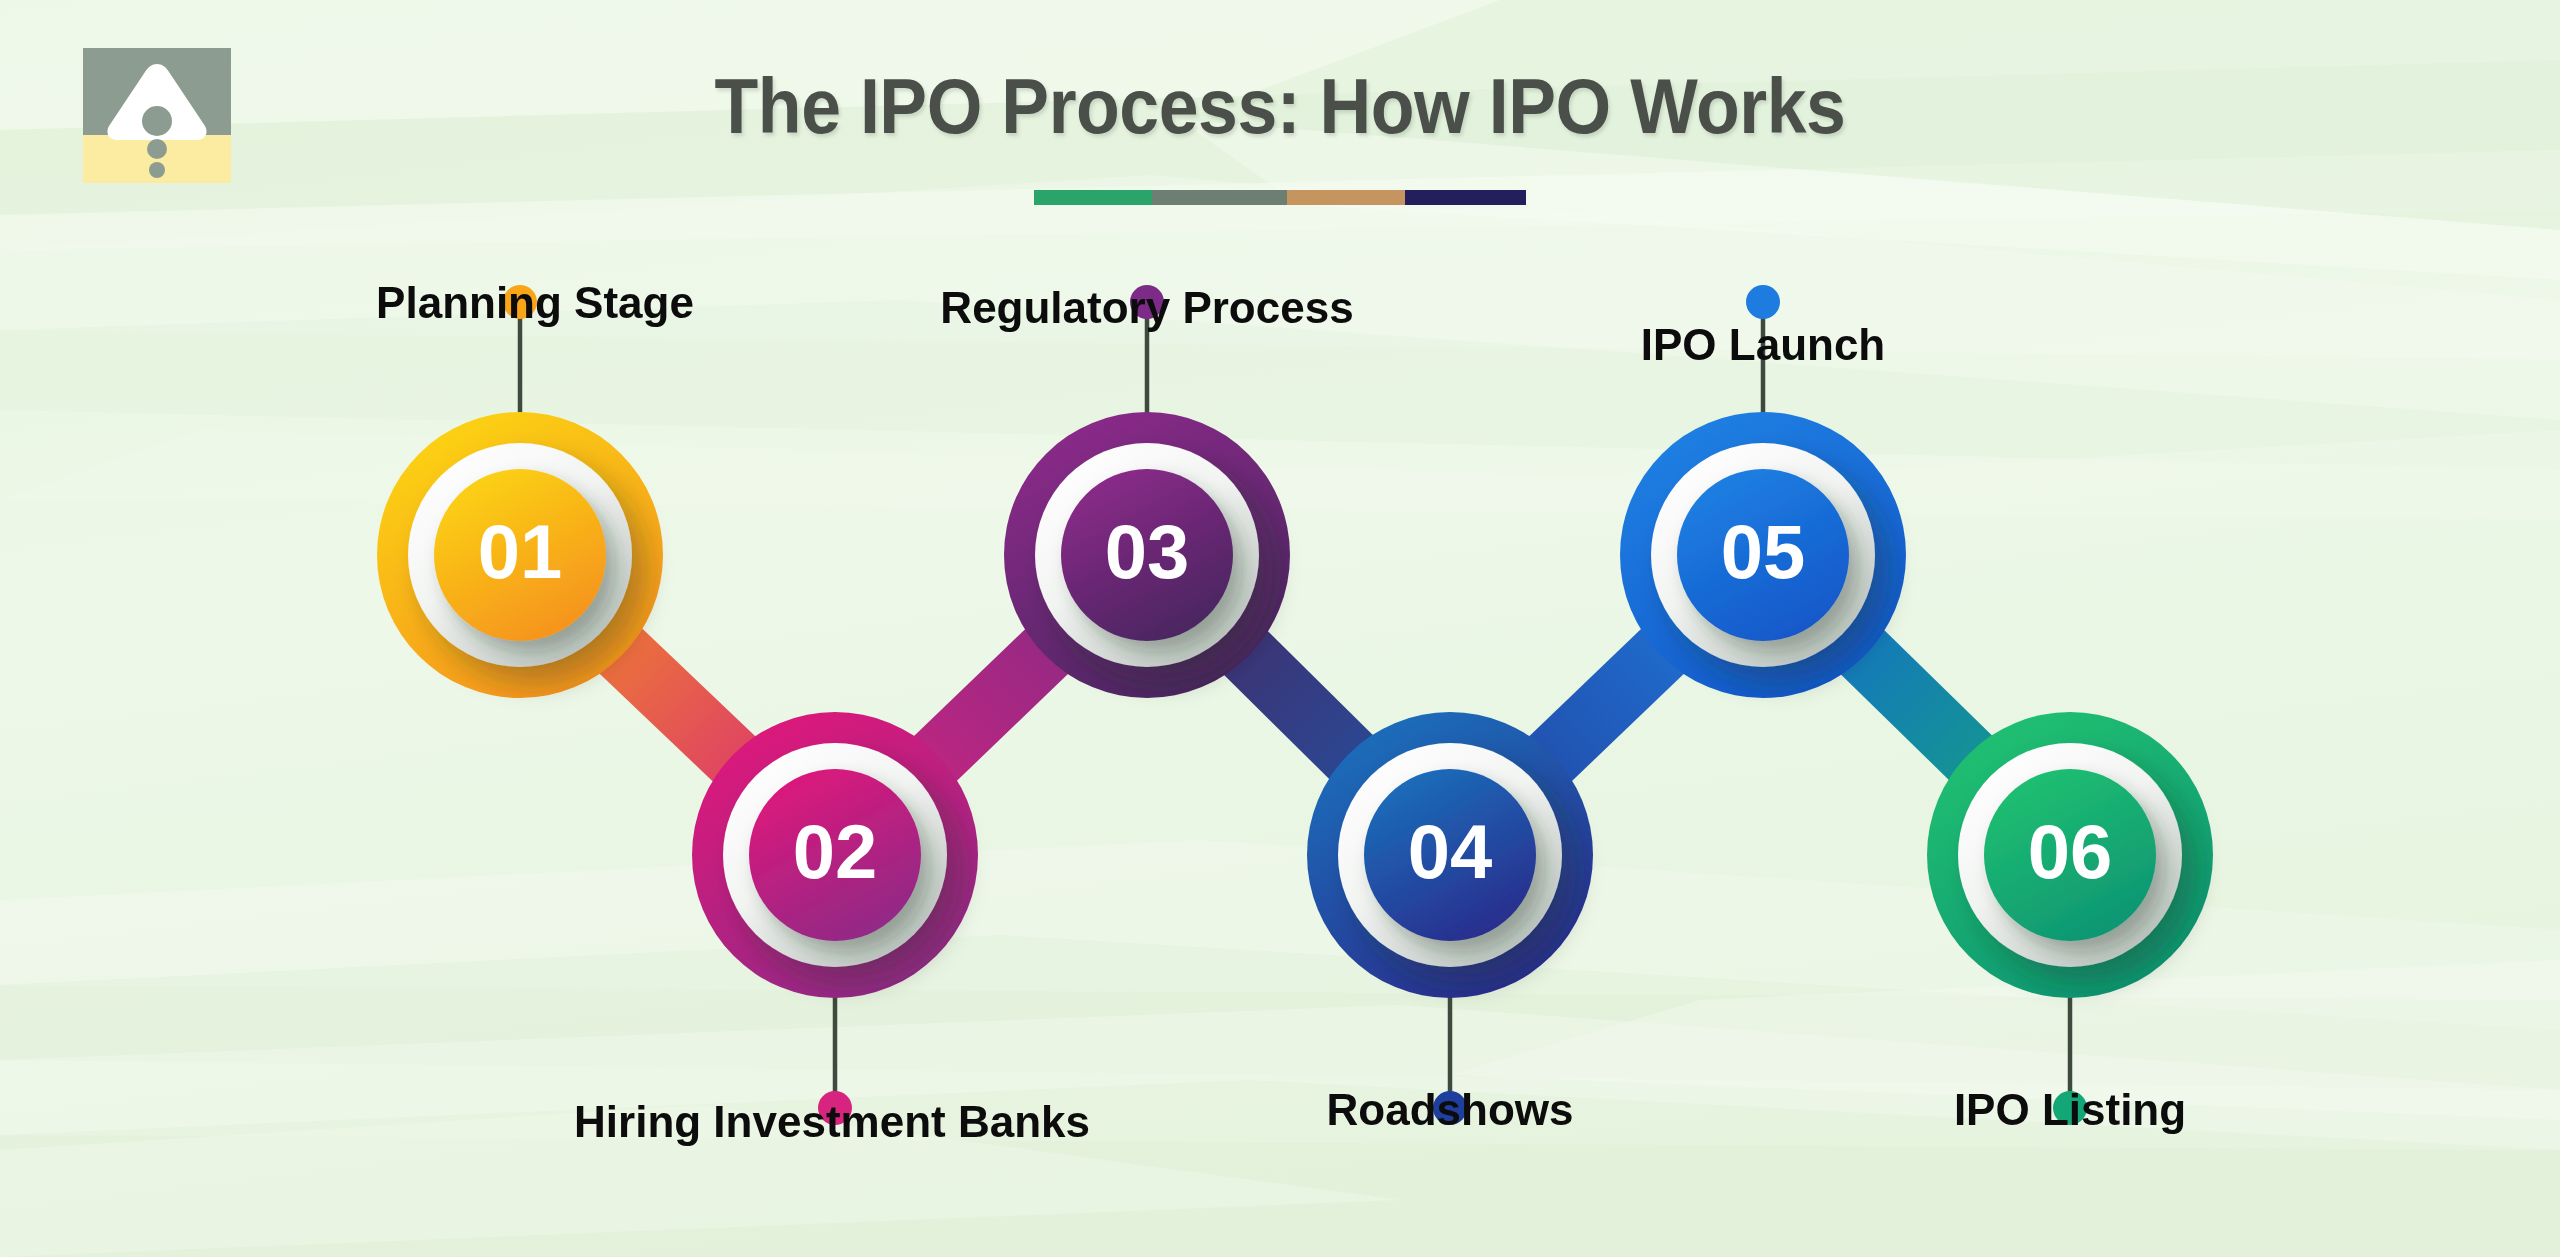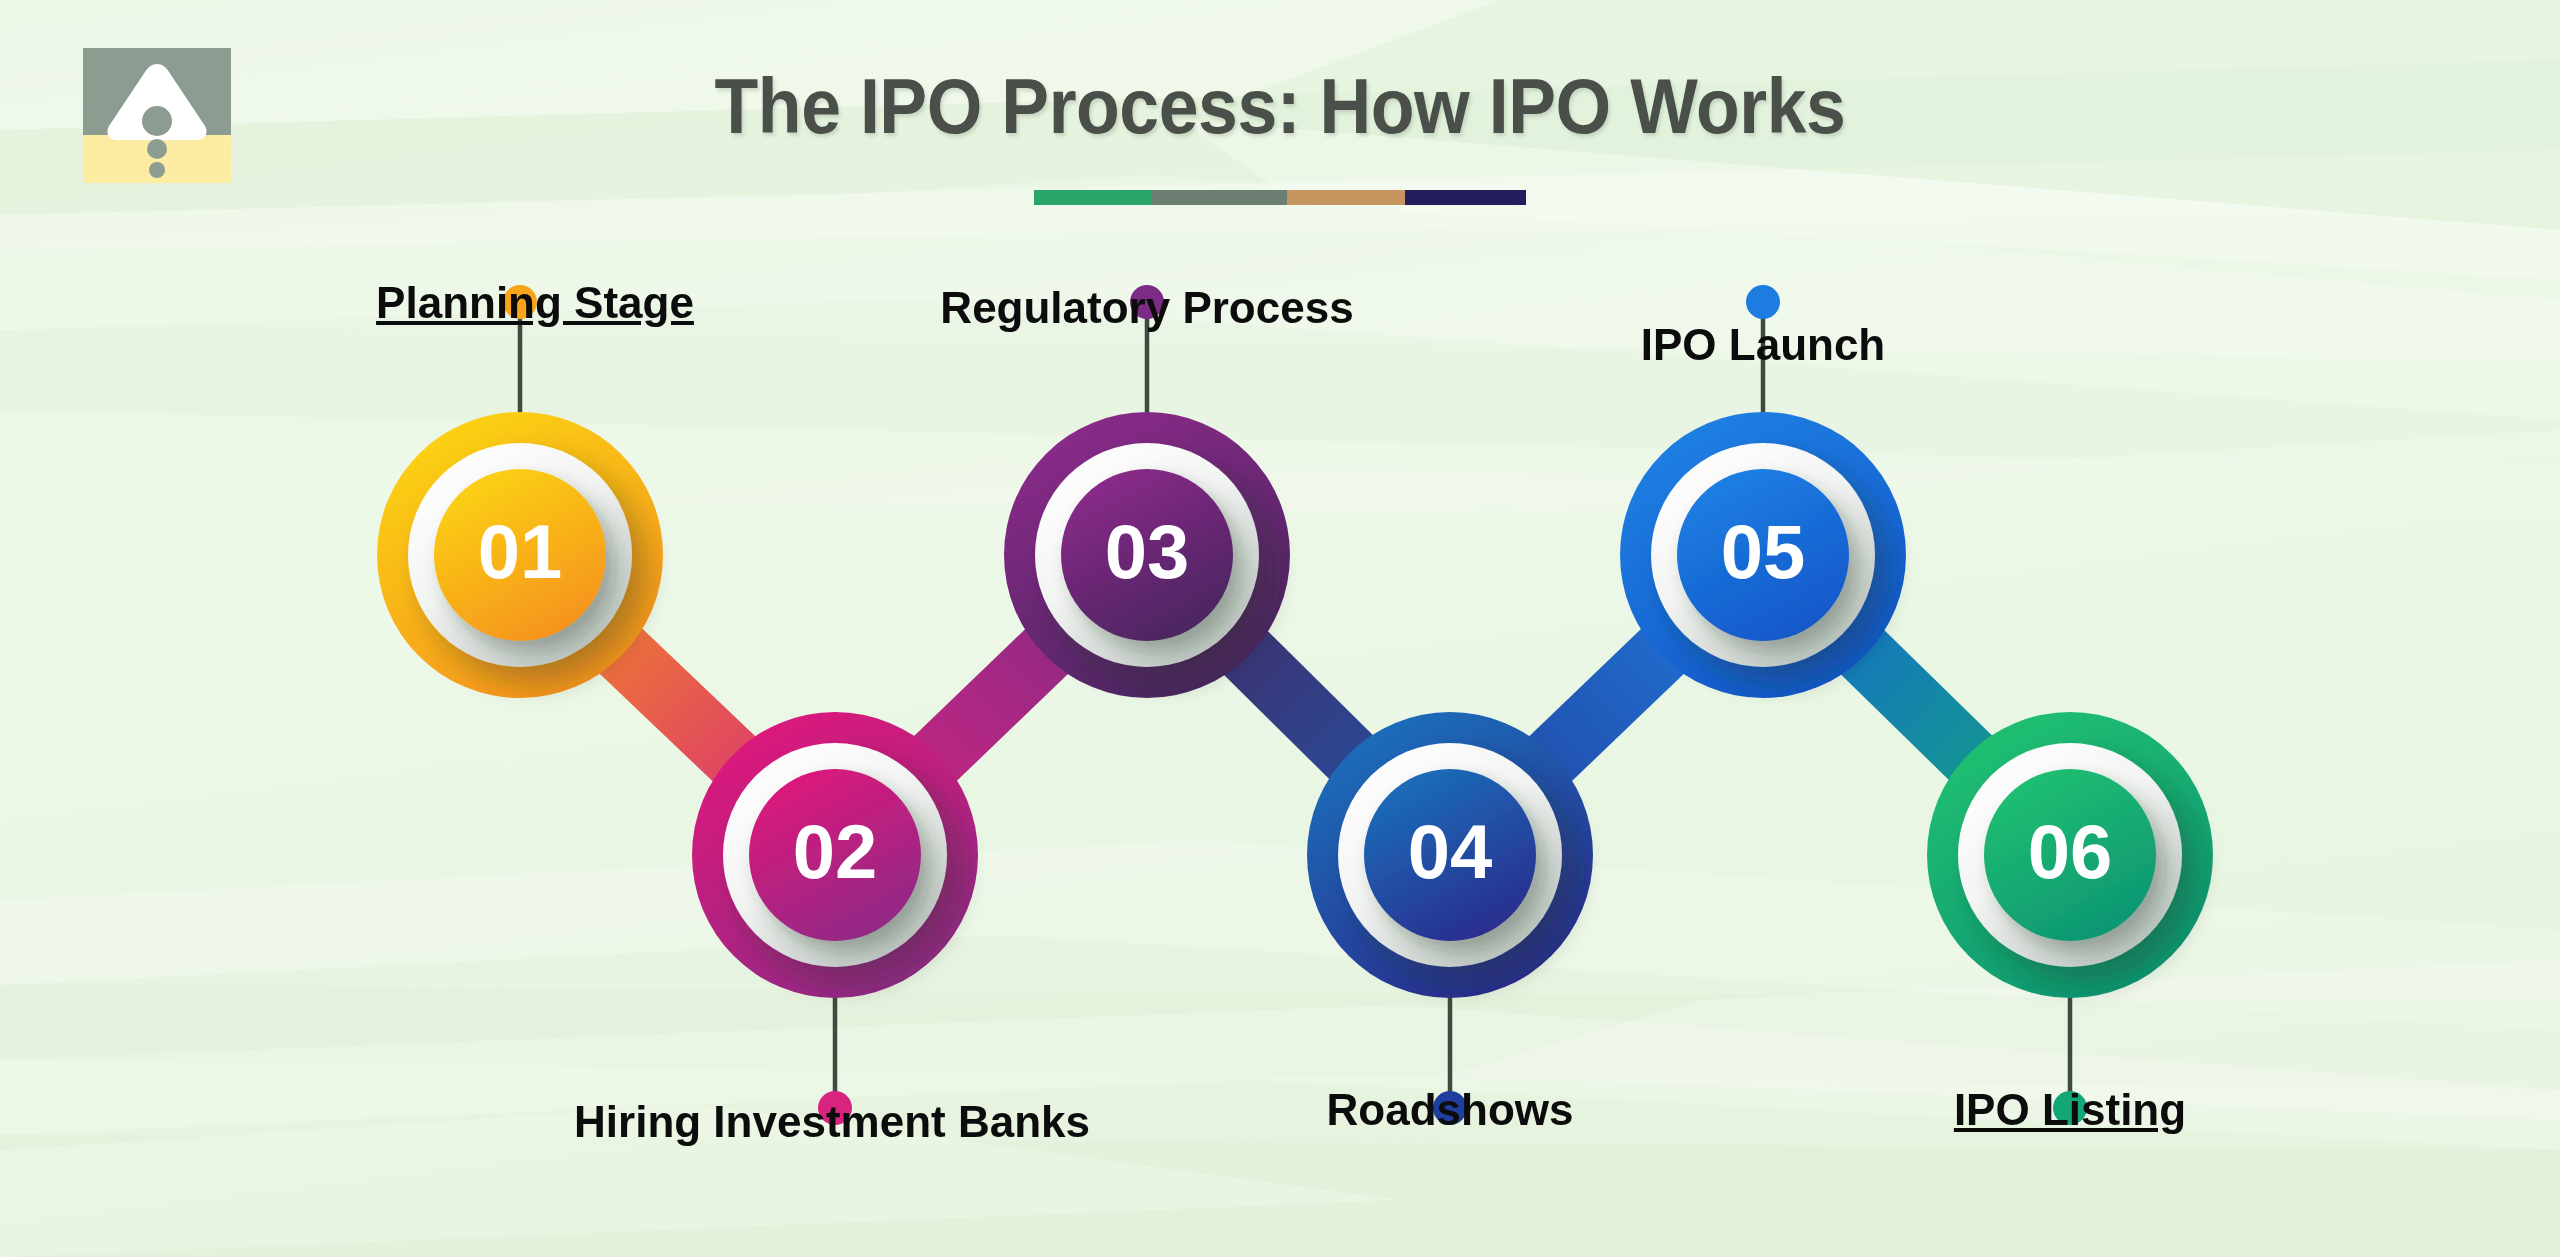--- a/index.html
+++ b/index.html
@@ -261,18 +261,18 @@
     <g>
       <line x1="2070" y1="1108" x2="2070" y2="941" stroke="#3e4a3e" stroke-width="4.5"></line>
       <circle cx="2070" cy="1108" r="17" fill="#13a777"></circle>
       <circle cx="2070" cy="855" r="143" fill="url(#gouter5)"></circle>
       <circle cx="2070" cy="855" r="112" fill="url(#gwhite5)" filter="url(#drop)"></circle>
       <circle cx="2070" cy="855" r="86" fill="url(#ginner5)" filter="url(#drop2)"></circle>
       <text x="2070" y="878" text-anchor="middle" font-family="&quot;Liberation Sans&quot;, sans-serif" font-size="76" font-weight="bold" fill="#ffffff">06</text>
     </g>
   </svg>
 
-<div class="nodelabel" style="left: 535px; top: 278px; text-decoration: underline;">Planning Stage</div>
+<div class="nodelabel" style="left: 535px; top: 278px;">Planning Stage</div>
 <div class="nodelabel" style="left: 832px; top: 1085px; margin-top: 12px;">Hiring Investment Banks</div>
 <div class="nodelabel" style="left: 1147px; top: 283px;">Regulatory Process</div>
 <div class="nodelabel" style="left: 1450px; top: 1085px; text-align: center;">Roadshows</div>
 <div class="nodelabel" style="left: 1763px; top: 320px;">IPO Launch</div>
-<div class="nodelabel" style="left: 2070px; top: 1085px; text-decoration: underline;">IPO Listing</div>
+<div class="nodelabel" style="left: 2070px; top: 1085px;">IPO Listing</div>
 
 </body></html>

